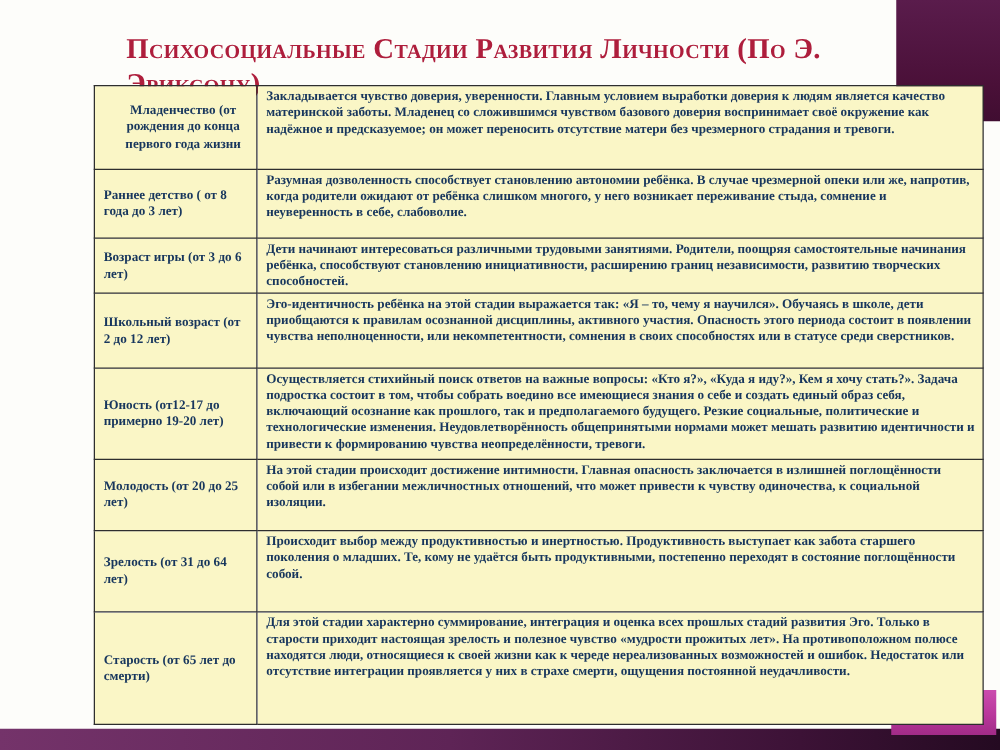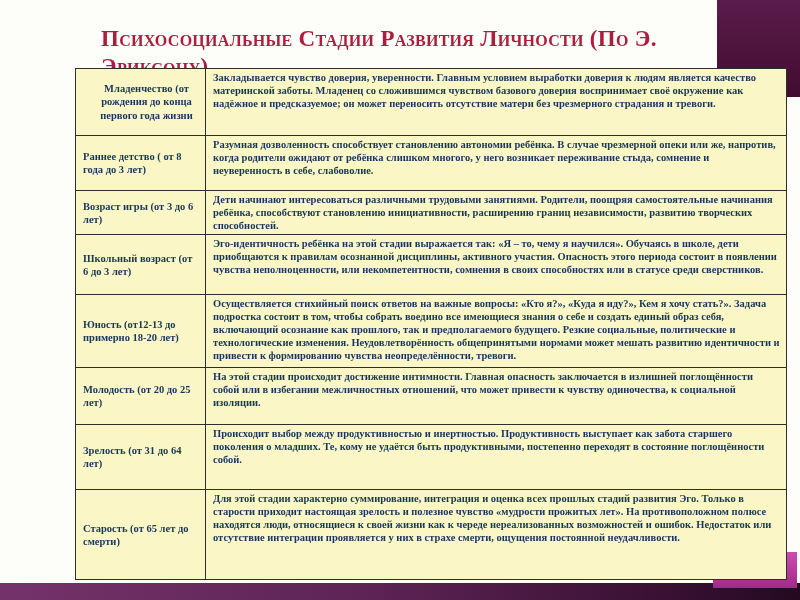--- a/index.html
+++ b/index.html
@@ -71,25 +71,25 @@
       </tr>
       <tr class="r2">
         <td class="stage">Раннее детство ( от 8 года до 3 лет)</td>
         <td class="desc">Разумная дозволенность способствует становлению автономии ребёнка. В случае чрезмерной опеки или же, напротив, когда родители ожидают от ребёнка слишком многого, у него возникает переживание стыда, сомнение и неуверенность в себе, слабоволие.</td>
       </tr>
       <tr class="r3">
         <td class="stage">Возраст игры (от 3 до 6 лет)</td>
         <td class="desc">Дети начинают интересоваться различными трудовыми занятиями. Родители, поощряя самостоятельные начинания ребёнка, способствуют становлению инициативности, расширению границ независимости, развитию творческих способностей.</td>
       </tr>
       <tr class="r4">
-        <td class="stage">Школьный возраст (от 6 до 3 лет)</td>
+        <td class="stage">Школьный возраст (от 2 до 12 лет)</td>
         <td class="desc">Эго-идентичность ребёнка на этой стадии выражается так: «Я – то, чему я научился». Обучаясь в школе, дети приобщаются к правилам осознанной дисциплины, активного участия. Опасность этого периода состоит в появлении чувства неполноценности, или некомпетентности, сомнения в своих способностях или в статусе среди сверстников.</td>
       </tr>
       <tr class="r5">
-        <td class="stage">Юность (от12-13 до примерно 18-20 лет)</td>
+        <td class="stage">Юность (от12-17 до примерно 19-20 лет)</td>
         <td class="desc">Осуществляется стихийный поиск ответов на важные вопросы: «Кто я?», «Куда я иду?», Кем я хочу стать?». Задача подростка состоит в том, чтобы собрать воедино все имеющиеся знания о себе и создать единый образ себя, включающий осознание как прошлого, так и предполагаемого будущего. Резкие социальные, политические и технологические изменения. Неудовлетворённость общепринятыми нормами может мешать развитию идентичности и привести к формированию чувства неопределённости, тревоги.</td>
       </tr>
       <tr class="r6">
         <td class="stage">Молодость (от 20 до 25 лет)</td>
         <td class="desc">На этой стадии происходит достижение интимности. Главная опасность заключается в излишней поглощённости собой или в избегании межличностных отношений, что может привести к чувству одиночества, к социальной изоляции.</td>
       </tr>
       <tr class="r7">
         <td class="stage">Зрелость (от 31 до 64 лет)</td>
         <td class="desc">Происходит выбор между продуктивностью и инертностью. Продуктивность выступает как забота старшего поколения о младших. Те, кому не удаётся быть продуктивными, постепенно переходят в состояние поглощённости собой.</td>
       </tr>

